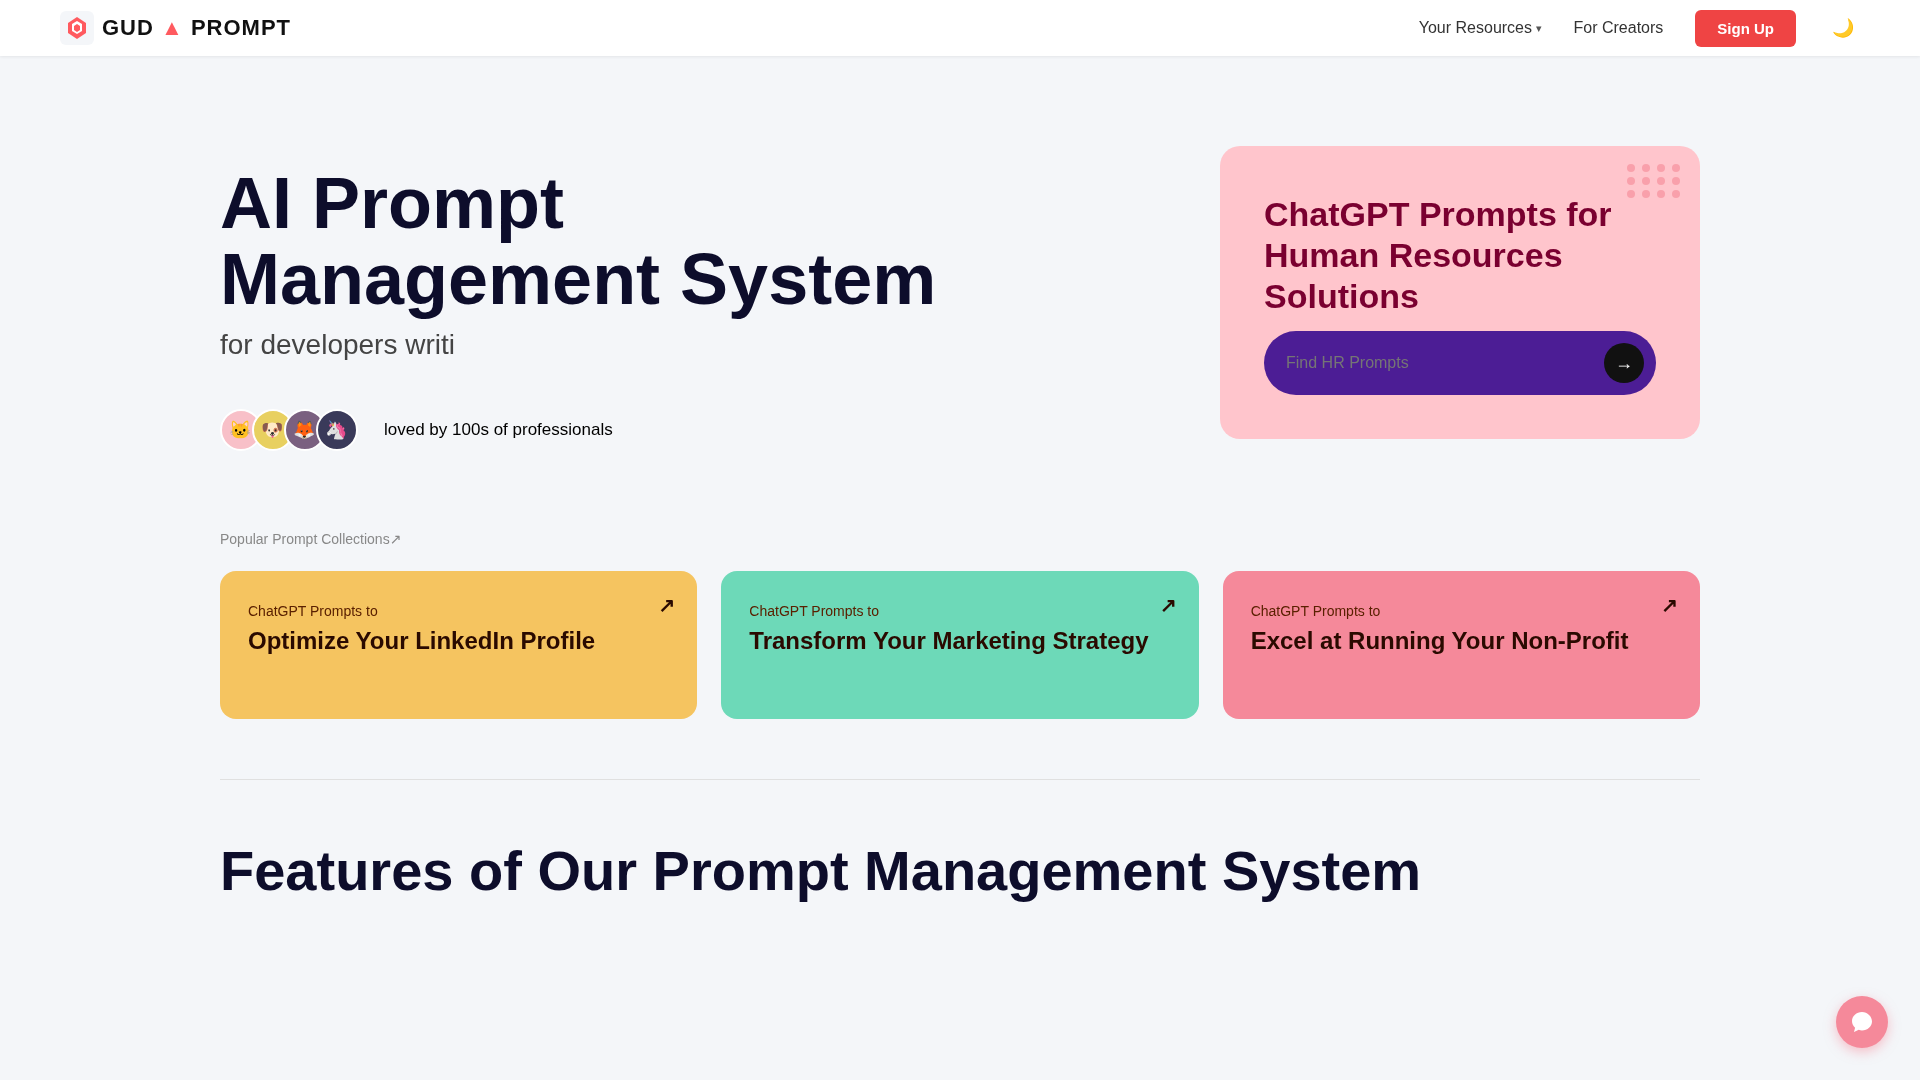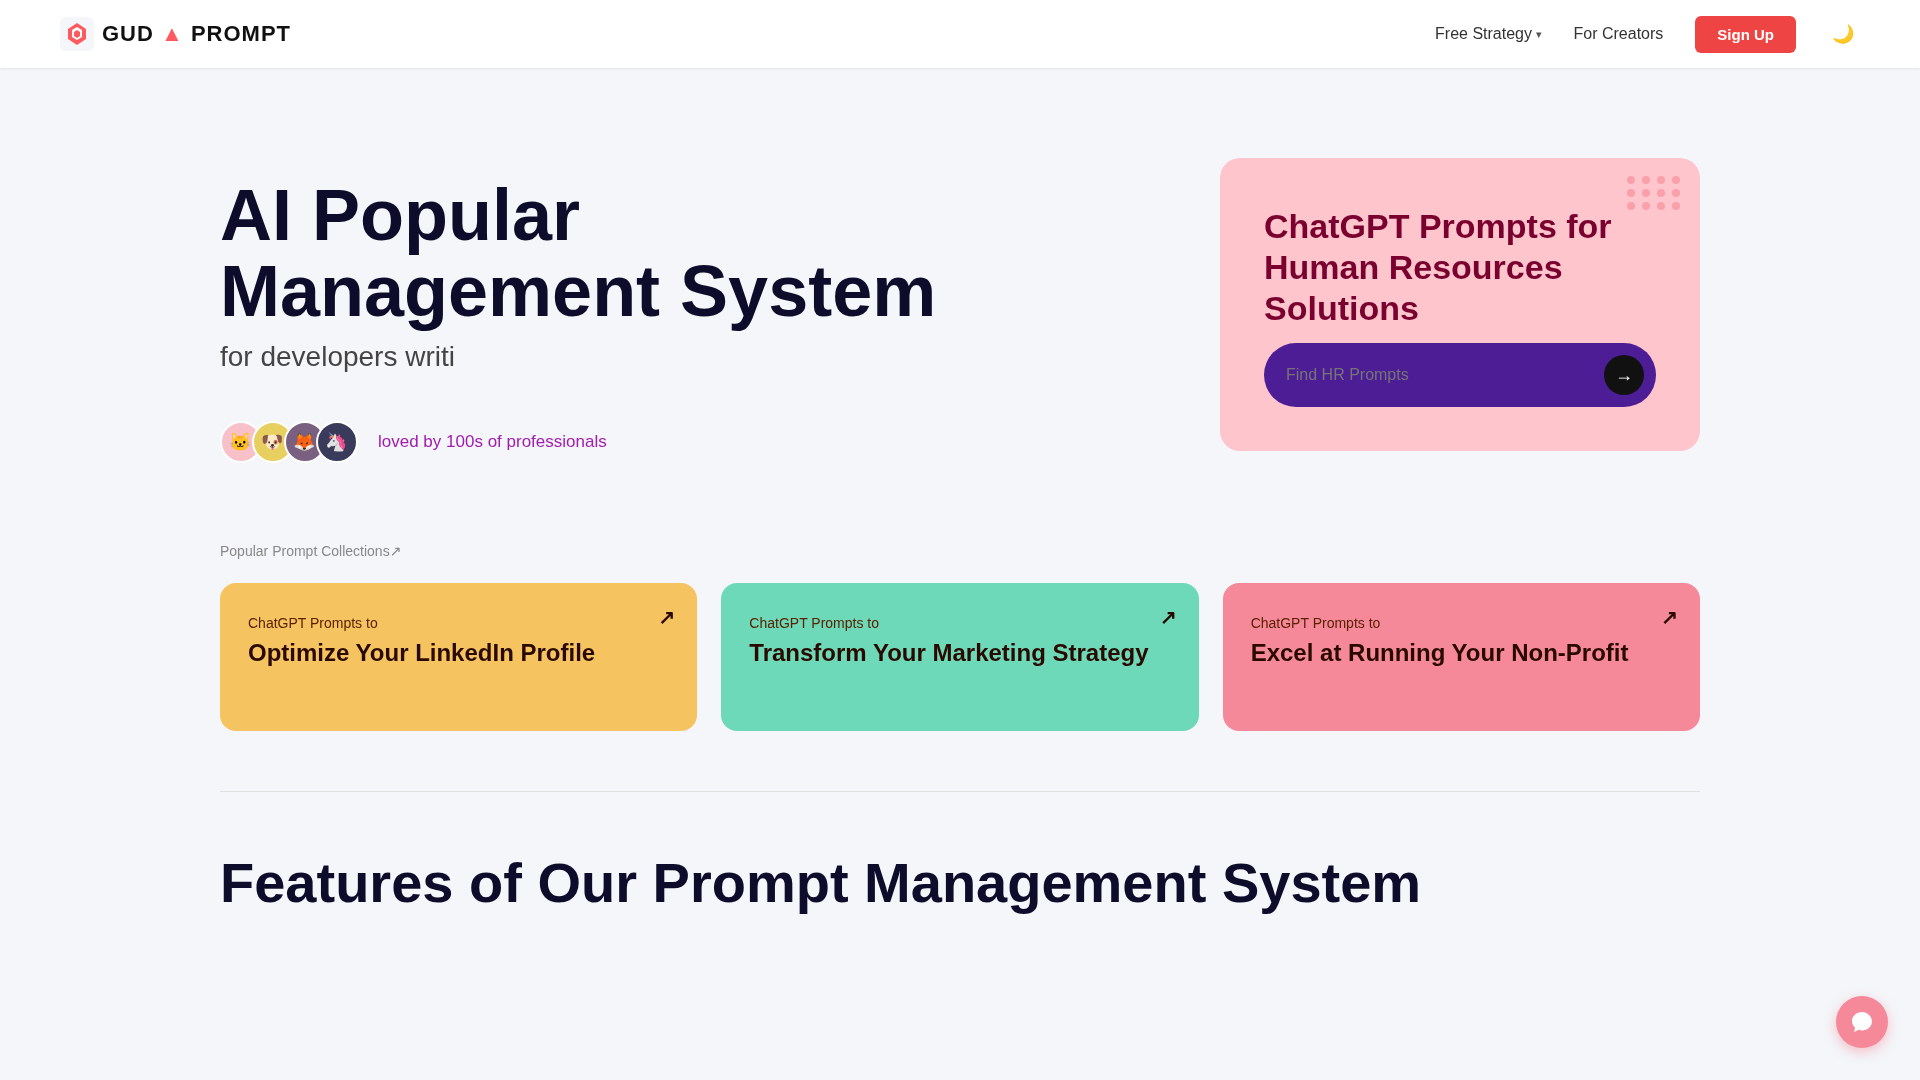--- a/index.html
+++ b/index.html
@@ -11,21 +11,21 @@
       overflow-x: hidden;
     }
 
     
     .navbar {
       background: #fff;
       display: flex;
       align-items: center;
       justify-content: space-between;
       padding: 0 60px;
-      height: 68px;
+      height: 56px;
       box-shadow: 0 1px 3px rgba(0,0,0,0.07);
       position: sticky;
       top: 0;
       z-index: 100;
     }
     .logo {
       display: flex;
       align-items: center;
       gap: 8px;
     }
@@ -121,22 +121,22 @@
       align-items: center;
       justify-content: center;
       font-size: 18px;
     }
     .avatar-bubble:nth-child(1) { background: #f8c0c8; }
     .avatar-bubble:nth-child(2) { background: #e8d060; }
     .avatar-bubble:nth-child(3) { background: #7a6080; }
     .avatar-bubble:nth-child(4) { background: #3a3a5a; }
     .loved-text {
       font-size: 17px;
-      color: #a21caf;
-      margin-left: 18px;
+      color: #000000;
+      margin-left: 24px;
     }
 
     
     .hero-right {
       flex: 0 0 480px;
     }
     .promo-card {
       background: #ffc5cc;
       border-radius: 20px;
       padding: 48px 44px 44px 44px;
@@ -298,35 +298,35 @@
     </svg>
     <span class="logo-text">
       <span>GUD</span>
       <span style="color:#ff5a5f;">▲</span>
       <span>PROMPT</span>
     </span>
   </div>
 
   <div class="nav-links">
     <span class="nav-link">
-      <span>Free Strategy</span>
+      <span>Your Resources</span>
       <span class="chevron">▾</span>
     </span>
     <span class="nav-link">
       <span>For Creators</span>
     </span>
     <button class="btn-signup">Sign Up</button>
     <div class="dark-toggle">🌙</div>
   </div>
 </nav>
 
 <section class="hero">
   <div class="hero-left">
     <h1 class="hero-title">
-      <span>AI Popular</span><br>
+      <span>AI Prompt</span><br>
       <span>Management System</span>
     </h1>
     <p class="hero-subtitle">for developers writi</p>
 
     <div class="avatars-row">
       <div class="avatar-group">
         <div class="avatar-bubble">🐱</div>
         <div class="avatar-bubble">🐶</div>
         <div class="avatar-bubble">🦊</div>
         <div class="avatar-bubble">🦄</div>

